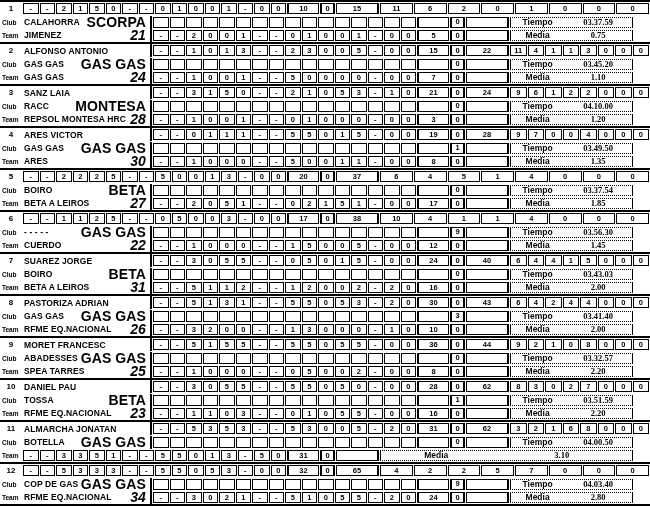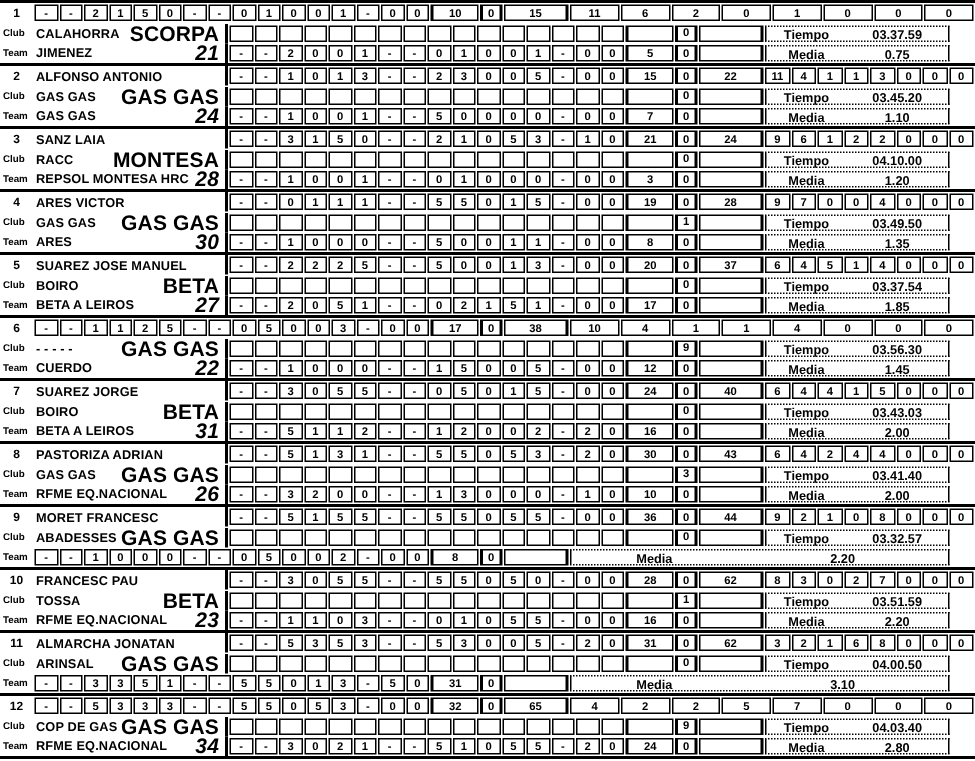--- a/index.html
+++ b/index.html
@@ -39,24 +39,24 @@
   .c-ltotal { width:32px; flex:none; margin-left:1px; border-left-width:2px; }
   .c-pen { width:15px; flex:none; margin-left:1px; border-left-width:2px; border-right-width:2px; }
   .c-final { width:43px; flex:none; margin-left:1px; border-right-width:2px; }
   .cnts { display:flex; flex:1; gap:1px; margin-left:1px; margin-right:1px; }
   .cnts .cell { flex:1; }
   .cnts .cell:nth-child(7), .cnts .cell:nth-child(8) { border-width:1.5px; }
   
   .tm {
     flex:1; box-sizing:border-box; height:11px; margin-left:1px; margin-right:17px;
     border:1px dotted #000; border-left:1px solid #000; border-right:1px solid #000;
-    display:flex; font-size:8.5px;
+    display:flex; align-items:center; font-size:8.5px;
   }
   .tm-label { flex:0 0 44%; text-align:center; }
-  .tm-val { flex:1; text-align:center; }
+  .tm-val { flex:1; text-align:center;font-family:Liberation Serif, serif; }
 </style>
 </head>
 <body>
 
 <div id="sheet">
   <div class="block">
 
     <div class="row">
       <div class="c-rank">1</div>
       <div class="scores">
@@ -481,23 +481,20 @@
         <span class="tm-val">1.35</span>
       </div>
     </div>
 
   </div>
 
   <div class="block">
 
     <div class="row">
       <div class="c-rank">5</div>
-      <div class="c-name">
-        <span>SUAREZ JOSE MANUEL</span>
-      </div>
       <div class="scores">
           <div class="cell">-</div>
           <div class="cell">-</div>
           <div class="cell">2</div>
           <div class="cell">2</div>
           <div class="cell">2</div>
           <div class="cell">5</div>
           <div class="cell">-</div>
           <div class="cell">-</div>
           <div class="cell">5</div>
@@ -981,20 +978,24 @@
       <div class="cell c-pen">0</div>
       <div class="cell c-final"></div>
       <div class="tm">
         <span class="tm-label">Tiempo</span>
         <span class="tm-val">03.32.57</span>
       </div>
     </div>
 
     <div class="row">
       <div class="c-rank sm">Team</div>
+      <div class="c-name">
+        <span>SPEA TARRES</span>
+        <span class="right num">25</span>
+      </div>
       <div class="scores">
           <div class="cell">-</div>
           <div class="cell">-</div>
           <div class="cell">1</div>
           <div class="cell">0</div>
           <div class="cell">0</div>
           <div class="cell">0</div>
           <div class="cell">-</div>
           <div class="cell">-</div>
           <div class="cell">0</div>
@@ -1015,21 +1016,21 @@
       </div>
     </div>
 
   </div>
 
   <div class="block">
 
     <div class="row">
       <div class="c-rank">10</div>
       <div class="c-name">
-        <span>FRANCESC PAU</span>
+        <span>DANIEL PAU</span>
       </div>
       <div class="scores">
           <div class="cell">-</div>
           <div class="cell">-</div>
           <div class="cell">3</div>
           <div class="cell">0</div>
           <div class="cell">5</div>
           <div class="cell">5</div>
           <div class="cell">-</div>
           <div class="cell">-</div>
@@ -1161,21 +1162,21 @@
           <div class="cell">8</div>
           <div class="cell">0</div>
           <div class="cell">0</div>
           <div class="cell">0</div>
         </div>
     </div>
 
     <div class="row">
       <div class="c-rank sm">Club</div>
       <div class="c-name">
-        <span>ARINSAL</span>
+        <span>BOTELLA</span>
         <span class="right">GAS GAS</span>
       </div>
       <div class="scores">
           <div class="cell"></div>
           <div class="cell"></div>
           <div class="cell"></div>
           <div class="cell"></div>
           <div class="cell"></div>
           <div class="cell"></div>
           <div class="cell"></div>

